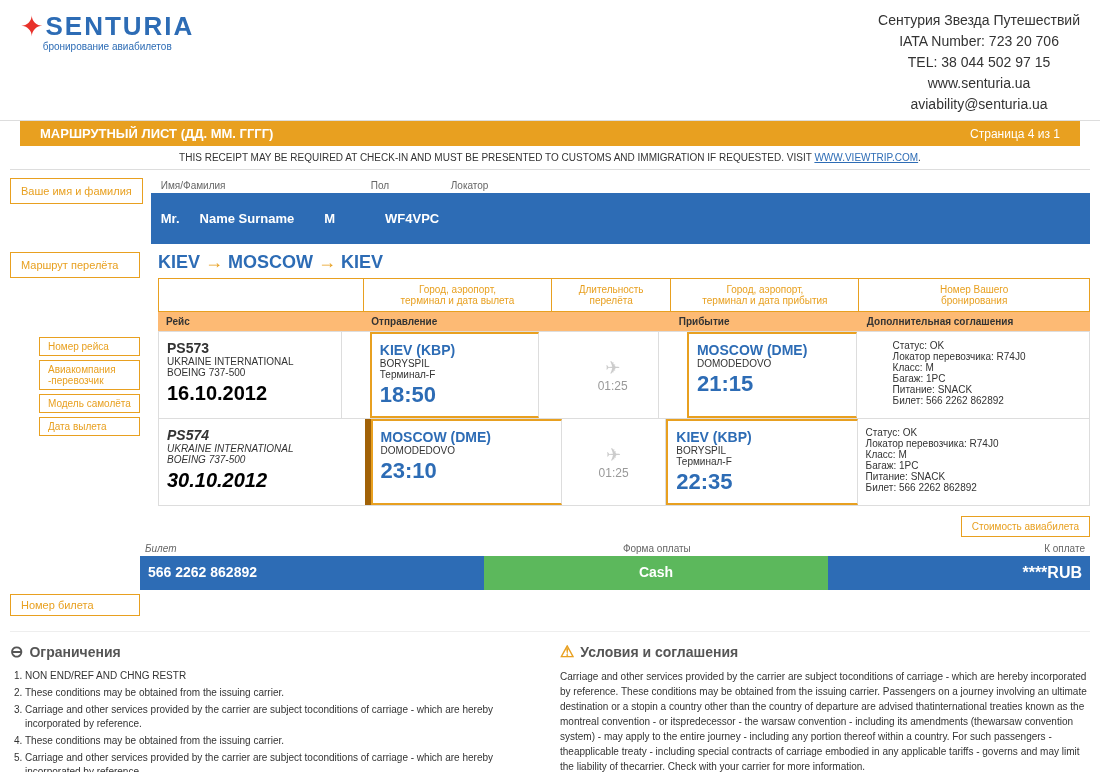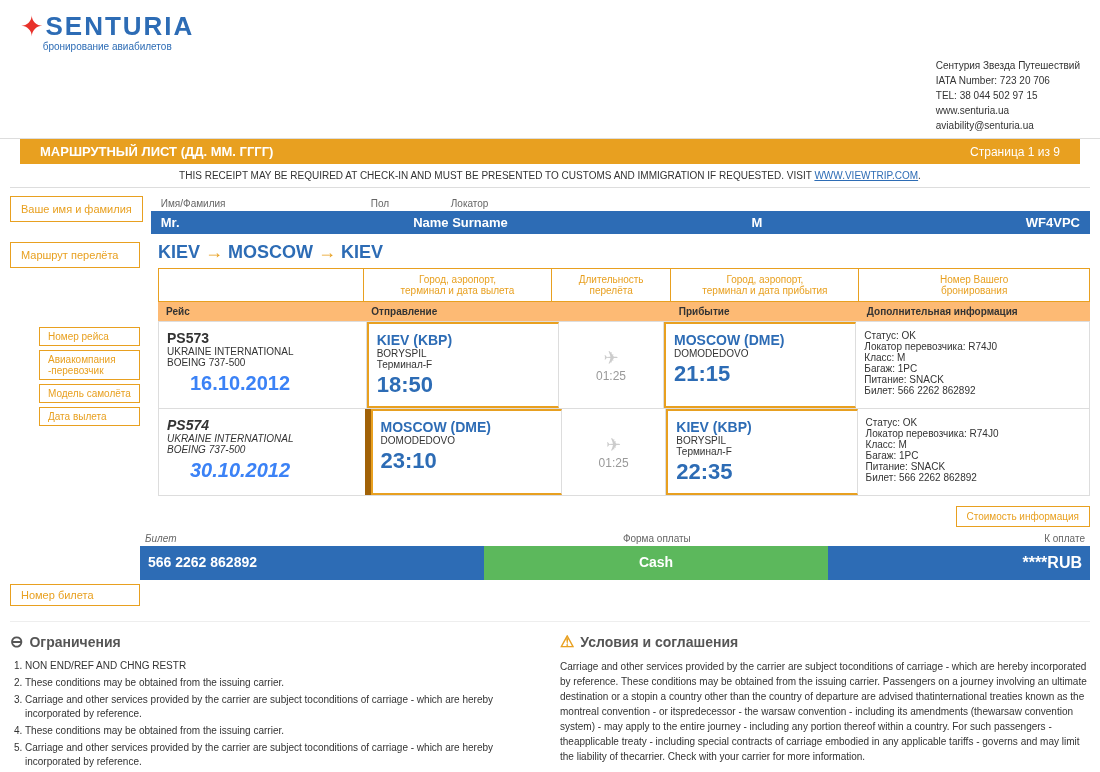--- a/index.html
+++ b/index.html
@@ -4,40 +4,40 @@
   <style>
     * { box-sizing: border-box; margin: 0; padding: 0; }
     body { font-family: Arial, sans-serif; font-size: 11px; background: #fff; color: #333; width: 1100px; }
     
     .header { display: flex; justify-content: space-between; align-items: flex-start; padding: 10px 20px 5px 20px; border-bottom: 1px solid #ddd; }
     .logo-area { display: flex; flex-direction: column; align-items: center; }
     .logo { display: flex; align-items: center; }
     .logo-star { color: #e8312a; font-size: 28px; margin-right: 2px; }
     .logo-text { font-size: 26px; font-weight: bold; color: #2d6cb5; letter-spacing: 2px; }
     .logo-sub { font-size: 10px; color: #2d6cb5; margin-top: -2px; }
-    .company-info { font-size: 10px; color: #333; text-align: left; line-height: 1.5; margin-top: 48px; }
+    .company-info { font-size: 14px; color: #333; text-align: center; line-height: 1.5; }
 
     .title-bar { background: #e8a020; color: #fff; padding: 5px 20px; display: flex; justify-content: space-between; align-items: center; margin: 0 10px; }
     .title-bar-left { font-weight: bold; font-size: 13px; }
     .title-bar-right { font-size: 12px; }
 
     .notice-bar { text-align: center; padding: 6px 20px; font-size: 10px; color: #333; border-bottom: 1px solid #ddd; }
     .notice-bar a { color: #2d6cb5; }
 
     .main-content { padding: 0 10px; }
     .label-box { border: 1.5px solid #e8a020; color: #e8a020; padding: 6px 10px; font-size: 11px; white-space: nowrap; display: flex; align-items: center; min-width: 130px; margin-right: 8px; }
     
-    .passenger-value-row { background: #2d6cb5; color: #fff; display: flex; align-items: center; padding: 4px 10px; flex: 1; gap: 20px; justify-content: space-between; }
+    .passenger-value-row { background: #2d6cb5; color: #fff; display: flex; align-items: center; padding: 18px 10px; flex: 1; gap: 20px; }
     .passenger-value { font-size: 13px; font-weight: bold; }
     .route-title { font-size: 18px; font-weight: bold; color: #2d6cb5; margin-bottom: 5px; padding-left: 10px; }
 
     .flight-num { font-size: 14px; font-weight: bold; color: #333; }
     .airline { font-size: 10px; color: #333; }
     .aircraft { font-size: 10px; color: #333; }
-    .flight-date { font-size: 20px; font-weight: bold; color: #3b82f6; margin-top: 4px; margin-left: 23px; }
+    .flight-date { font-size: 20px; font-weight: bold; color: #000000; margin-top: 4px; }
     
     .airport-name { font-size: 14px; font-weight: bold; color: #2d6cb5; }
     .airport-city { font-size: 10px; color: #333; }
     .terminal { font-size: 10px; color: #333; }
     .flight-time { font-size: 22px; font-weight: bold; color: #2d6cb5; margin-top: 2px; }
     
     .duration-time { font-size: 12px; color: #999; }
 
     
     .bottom-sections { display: flex; gap: 20px; margin: 15px 0; padding: 10px 0; border-top: 1px solid #eee; }
@@ -80,21 +80,21 @@
     <div>TEL: 38 044 502 97 15</div>
     <div>www.senturia.ua</div>
     <div>aviability@senturia.ua</div>
   </div>
 </div>
 
 <div class="main-content">
 
   <div class="title-bar">
     <span class="title-bar-left">МАРШРУТНЫЙ ЛИСТ (ДД. ММ. ГГГГ)</span>
-    <span class="title-bar-right">Страница 1 из 9</span>
+    <span class="title-bar-right">Страница 4 из 1</span>
   </div>
 
   <div class="notice-bar">
     <span>THIS RECEIPT MAY BE REQUIRED AT CHECK-IN AND MUST BE PRESENTED TO CUSTOMS AND IMMIGRATION IF REQUESTED. VISIT</span>
     <a href="#">WWW.VIEWTRIP.COM</a>.
   </div>
 
   <div style="display:flex; align-items:flex-start; margin: 8px 0;">
     <div class="label-box">Ваше имя и фамилия</div>
     <div style="flex:1;">
@@ -125,26 +125,26 @@
         <div style="flex:1.2; padding:5px 8px; border-right:1px solid #e8a020; font-size:10px; color:#e8a020; text-align:center;">Длительность перелёта</div>
         <div style="flex:2; padding:5px 8px; border-right:1px solid #e8a020; font-size:10px; color:#e8a020; text-align:center;">Город, аэропорт,<br>терминал и дата прибытия</div>
         <div style="flex:2.5; padding:5px 8px; font-size:10px; color:#e8a020; text-align:center;">Номер Вашего<br>бронирования</div>
       </div>
 
       <div style="display:flex; background:#fdba74; margin-left:10px;">
         <div style="flex:2.2; padding:4px 8px; font-size:10px; color:#333; font-weight:bold;">Рейс</div>
         <div style="flex:2; padding:4px 8px; font-size:10px; color:#333; font-weight:bold;">Отправление</div>
         <div style="flex:1.2; padding:4px 8px; font-size:10px; color:#333;"></div>
         <div style="flex:2; padding:4px 8px; font-size:10px; color:#333; font-weight:bold;">Прибытие</div>
-        <div style="flex:2.5; padding:4px 8px; font-size:10px; color:#333; font-weight:bold;">Дополнительная информация</div>
+        <div style="flex:2.5; padding:4px 8px; font-size:10px; color:#333; font-weight:bold;">Дополнительная соглашения</div>
       </div>
 
       <div style="margin-left:10px; border:1px solid #ddd;">
 
-        <div style="display:flex; align-items:stretch; border-bottom:1px solid #ddd;">
+        <div style="display:flex; align-items:stretch; border-bottom:1px solid #ddd;gap:28px;">
           <div style="flex:2.2; padding:8px; border-right:1px solid #ddd; position:relative;">
 
             <div style="position:absolute; left:-120px; top:5px; display:flex; flex-direction:column; gap:4px;">
               <div style="border:1.5px solid #e8a020; color:#e8a020; padding:3px 8px; font-size:10px; white-space:nowrap;">Номер рейса</div>
               <div style="border:1.5px solid #e8a020; color:#e8a020; padding:3px 8px; font-size:10px; white-space:nowrap;">Авиакомпания<br>-перевозчик</div>
               <div style="border:1.5px solid #e8a020; color:#e8a020; padding:3px 8px; font-size:10px; white-space:nowrap;">Модель самолёта</div>
               <div style="border:1.5px solid #e8a020; color:#e8a020; padding:3px 8px; font-size:10px; white-space:nowrap;">Дата вылета</div>
             </div>
             <div class="flight-num">PS573</div>
             <div class="airline">UKRAINE INTERNATIONAL</div>
@@ -209,21 +209,21 @@
         </div>
       </div>
     </div>
   </div>
 
   <div style="margin: 10px 0;">
     <div style="display:flex; align-items:flex-start;">
       <div style="width:130px;"></div>
       <div style="flex:1;">
         <div style="display:flex; justify-content:flex-end; margin-bottom:4px;">
-          <div style="border:1.5px solid #e8a020; color:#e8a020; padding:4px 10px; font-size:10px;">Стоимость информация</div>
+          <div style="border:1.5px solid #e8a020; color:#e8a020; padding:4px 10px; font-size:10px;">Стоимость авиабилета</div>
         </div>
         <div style="display:flex;">
           <div style="flex:2; font-size:10px; color:#666; padding:2px 5px;font-style:italic;">Билет</div>
           <div style="flex:2; font-size:10px; color:#666; padding:2px 5px; text-align:center;">Форма оплаты</div>
           <div style="flex:1.5; font-size:10px; color:#666; padding:2px 5px; text-align:right;">К оплате</div>
         </div>
         <div style="display:flex;">
           <div style="flex:2; background:#2d6cb5; color:#fff; padding:8px; font-size:14px; font-weight:bold;">566 2262 862892</div>
           <div style="flex:2; background:#5cb85c; color:#fff; padding:8px; font-size:14px; font-weight:bold; text-align:center;">Cash</div>
           <div style="flex:1.5; background:#2d6cb5; color:#fff; padding:8px; font-size:16px; font-weight:bold; text-align:right;">****RUB</div>

